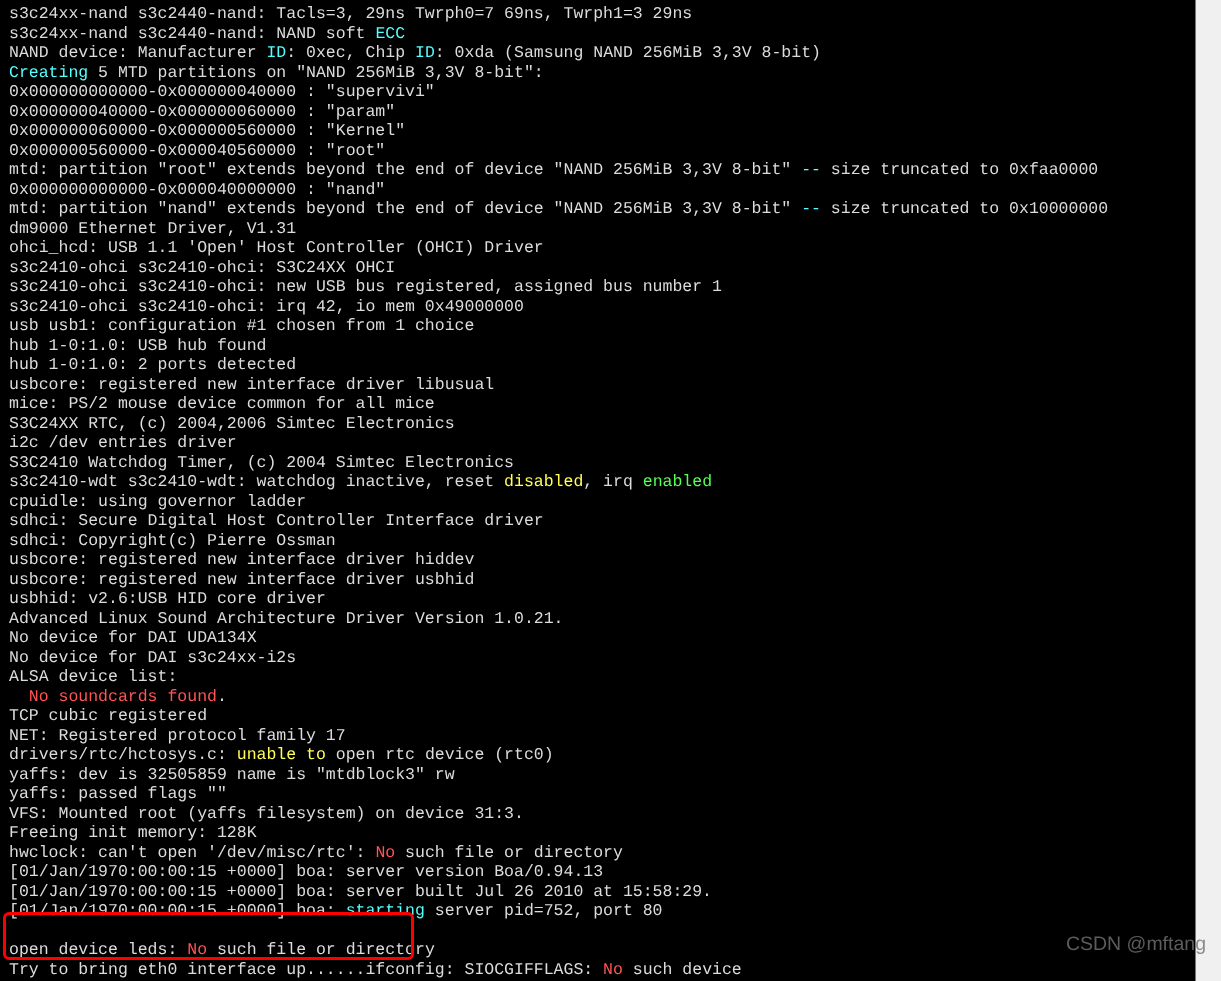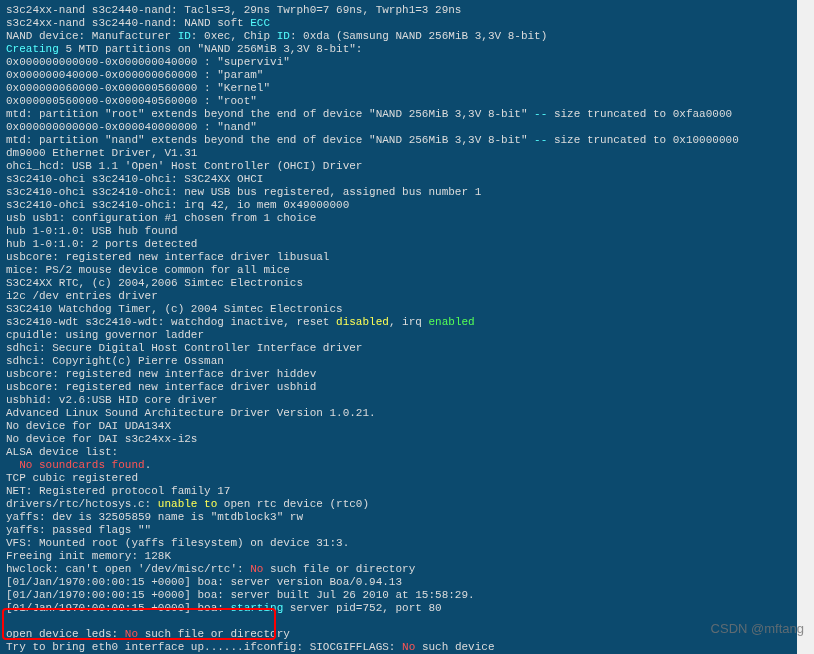--- a/index.html
+++ b/index.html
@@ -5,21 +5,21 @@
   html, body {
     margin: 0;
     padding: 0;
     background: #f0f0f0;
     width: 814px;
     height: 654px;
     overflow: hidden;
     position: relative;
   }
   .terminal {
-    background: #0c4a6e;
+    background: #000000;
     color: #dcdcdc;
     font-family: "Consolas", "Menlo", "Courier New", monospace;
     font-size: 11px;
     line-height: 13px;
     width: 797px;
     height: 654px;
     box-sizing: border-box;
     padding: 4px 6px 0 6px;
     white-space: pre;
     overflow: hidden;

